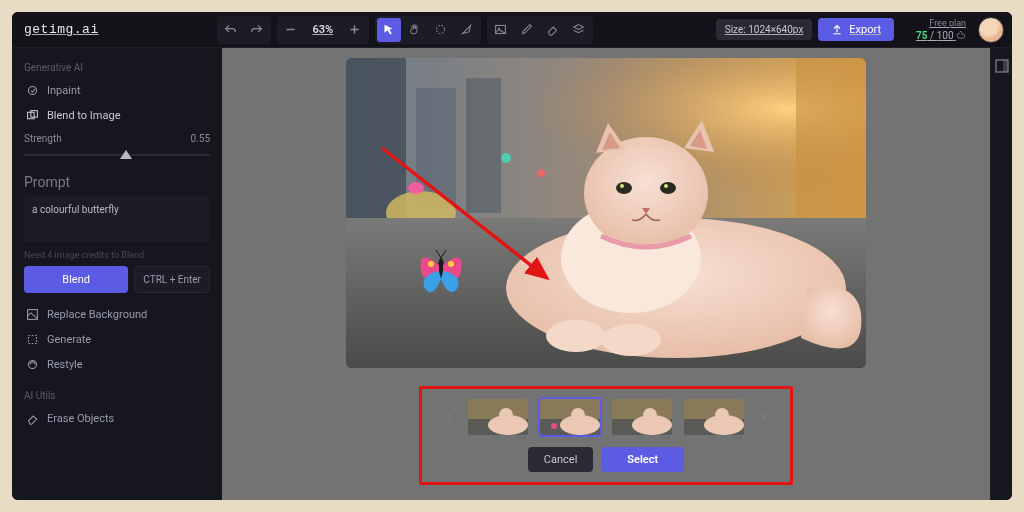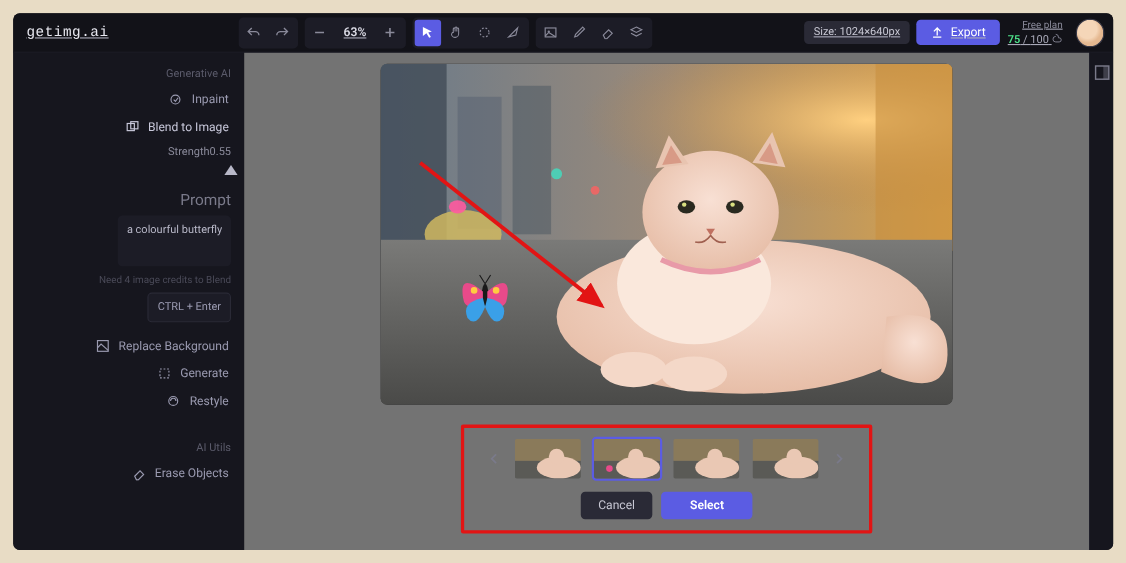--- a/index.html
+++ b/index.html
@@ -53,35 +53,34 @@
   .zoomgrp { display:flex; align-items:center; background:#1c1c26; border-radius:4px; padding:2px; }
   .zoompct { width:40px; text-align:center; color:#dcdce6; font-weight:600; font-size:11px; }
   .spacer { flex:1; }
   .sizebadge {
     background:#2a2a36; color:#c8c8d4; padding:5px 9px; border-radius:4px; font-size:10px;
   }
   .exportbtn {
     background:#5b5ce3; color:#fff; padding:5px 13px; border-radius:4px; font-size:11px;
     display:flex; align-items:center; gap:6px; cursor:pointer;
   }
-  .planarea { display:flex; flex-direction:column; align-items:flex-end; gap:2px; margin-left:1px; }
+  .planarea { display:flex; flex-direction:column; align-items:flex-end; gap:2px; margin-left:16px; }
   .plantxt { font-size:9px; color:#8a8a9a; }
   .credits { font-size:10px; }
   .credits .cur { color:#4de08a; font-weight:600; }
   .avatar {
     width:26px; height:26px; border-radius:50%; margin-left:6px;
     background: radial-gradient(circle at 40% 35%, #f5d6b8 0 40%, #e5b890 60%);
     border:1px solid #3a3a48;
   }
   
   .body { flex:1; display:flex; }
   .sidebar {
     width:210px; background:#16161e; padding:10px 12px; display:flex; flex-direction:column; gap:2px;
     overflow:hidden;
-    align-items:flex-end;
   }
   .sec-label { font-size:10px; color:#5a5a6a; margin:4px 0 4px; }
   .sitem {
     display:flex; align-items:center; gap:8px; padding:5px 2px; color:#9a9ab0; cursor:pointer;
   }
   .sitem svg { width:13px; height:13px; flex:none; }
   .sitem.active { color:#c8c8da; }
   .slider-row { display:flex; justify-content:space-between; font-size:10px; color:#8a8a9a; margin-top:4px;}
   .slider-track { position:relative; height:14px; margin:2px 0 6px; }
   .slider-line { position:absolute; top:6px; left:0; right:0; height:2px; background:#2a2a36; }
@@ -287,20 +286,21 @@
       <div class="slider-track">
         <div class="slider-line"></div>
         <div class="slider-thumb"></div>
       </div>
 
       <div class="prompt-lbl">Prompt</div>
       <div class="prompt-box">a colourful butterfly</div>
 
       <div class="hint">Need 4 image credits to Blend</div>
       <div class="blendrow">
+        <div class="blendbtn">Blend</div>
         <div class="kbdbtn">CTRL + Enter</div>
       </div>
 
       <div style="height:6px"></div>
       <div class="sitem">
         <svg viewBox="0 0 16 16">
             <rect x="2" y="2" width="12" height="12" stroke="currentColor" fill="none" stroke-width="1.3"></rect>
             <path d="M2 10l4-4 8 7" stroke="currentColor" fill="none" stroke-width="1.3"></path>
           </svg>
         <span>Replace Background</span>
@@ -312,21 +312,21 @@
         <span>Generate</span>
       </div>
       <div class="sitem">
         <svg viewBox="0 0 16 16">
             <circle cx="8" cy="8" r="5" stroke="currentColor" fill="none" stroke-width="1.3"></circle>
             <path d="M5 8a3 3 0 016 0" stroke="currentColor" fill="none" stroke-width="1.3"></path>
           </svg>
         <span>Restyle</span>
       </div>
 
-      <div class="sec-label" style="margin-top:24px">AI Utils</div>
+      <div class="sec-label" style="margin-top:12px">AI Utils</div>
       <div class="sitem">
         <svg viewBox="0 0 16 16">
             <path d="M3 11l6-6 4 4-6 6H5z" stroke="currentColor" fill="none" stroke-width="1.3"></path>
           </svg>
         <span>Erase Objects</span>
       </div>
     </div>
 
     <div class="canvas-area">
 

